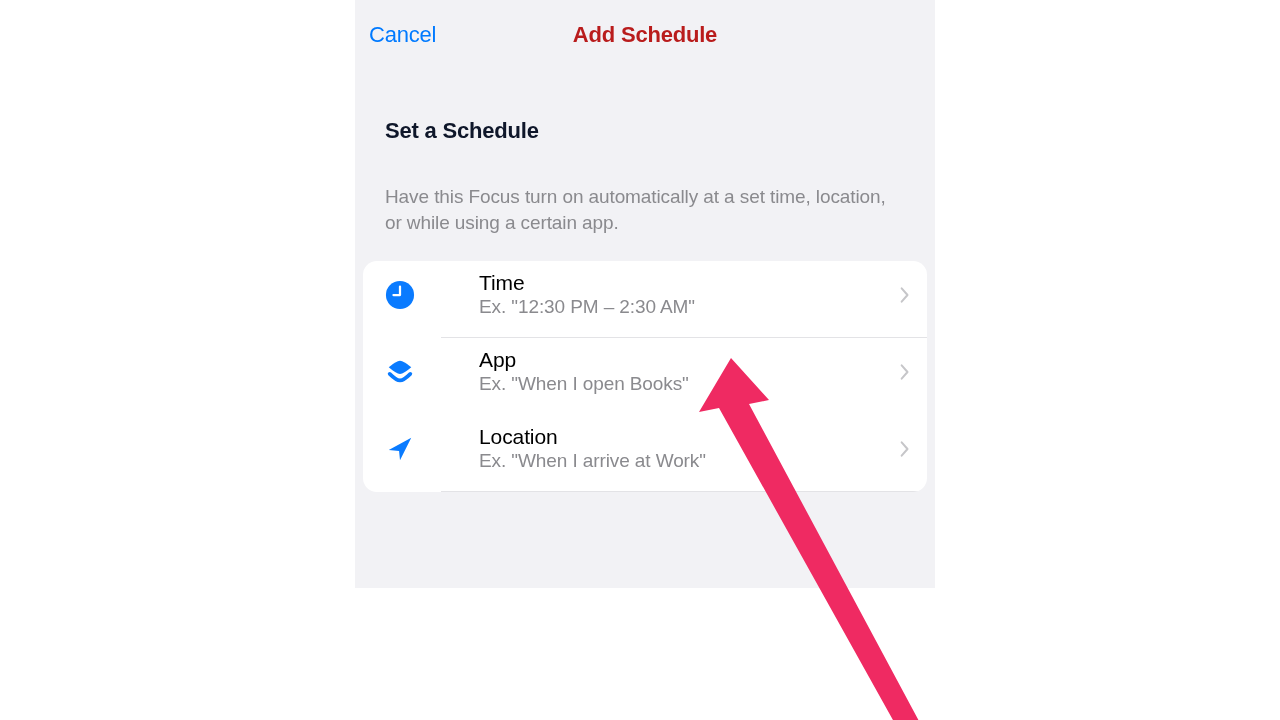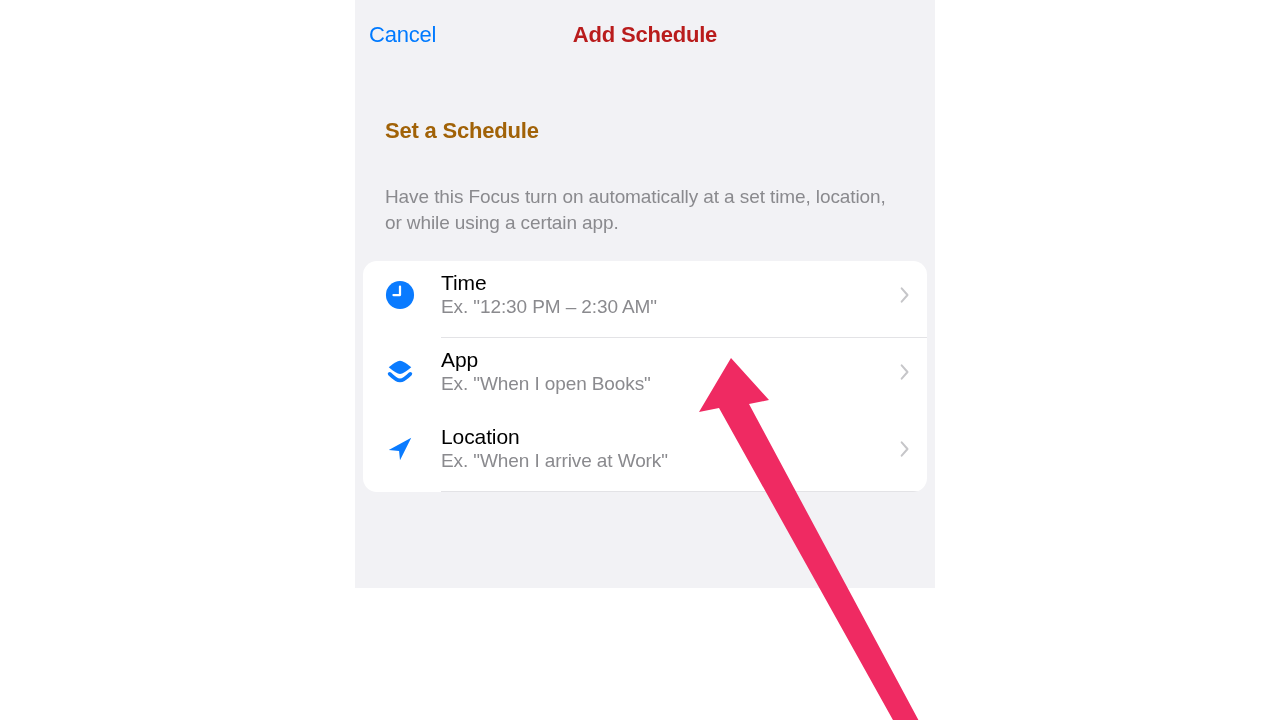--- a/index.html
+++ b/index.html
@@ -39,21 +39,21 @@
   .nav-title {
     color: #b91c1c;
     font-size: 22px;
     font-weight: 600;
     letter-spacing: -0.2px;
   }
   .section-header {
     padding: 48px 30px 12px 30px;
   }
   .section-title {
-    color: #a16207;
+    color: #0f172a;
     font-size: 22px;
     font-weight: 600;
     letter-spacing: -0.2px;
     margin-bottom: 12px;
   }
   .section-desc {
     color: #8a8a8e;
     font-size: 19px;
     font-weight: 400;
     line-height: 1.35;
@@ -66,20 +66,21 @@
     border-radius: 14px;
     overflow: hidden;
   }
   .row {
     position: relative;
     display: flex;
     align-items: center;
     min-height: 72px;
     padding: 10px 14px 20px 20px;
     cursor: pointer;
+    gap: 38px;
   }
   .row-sep {
     position: absolute;
     left: 78px;
     right: 0;
     bottom: 0;
     height: 1px;
     background: #e3e3e6;
   }
   .row-icon {

